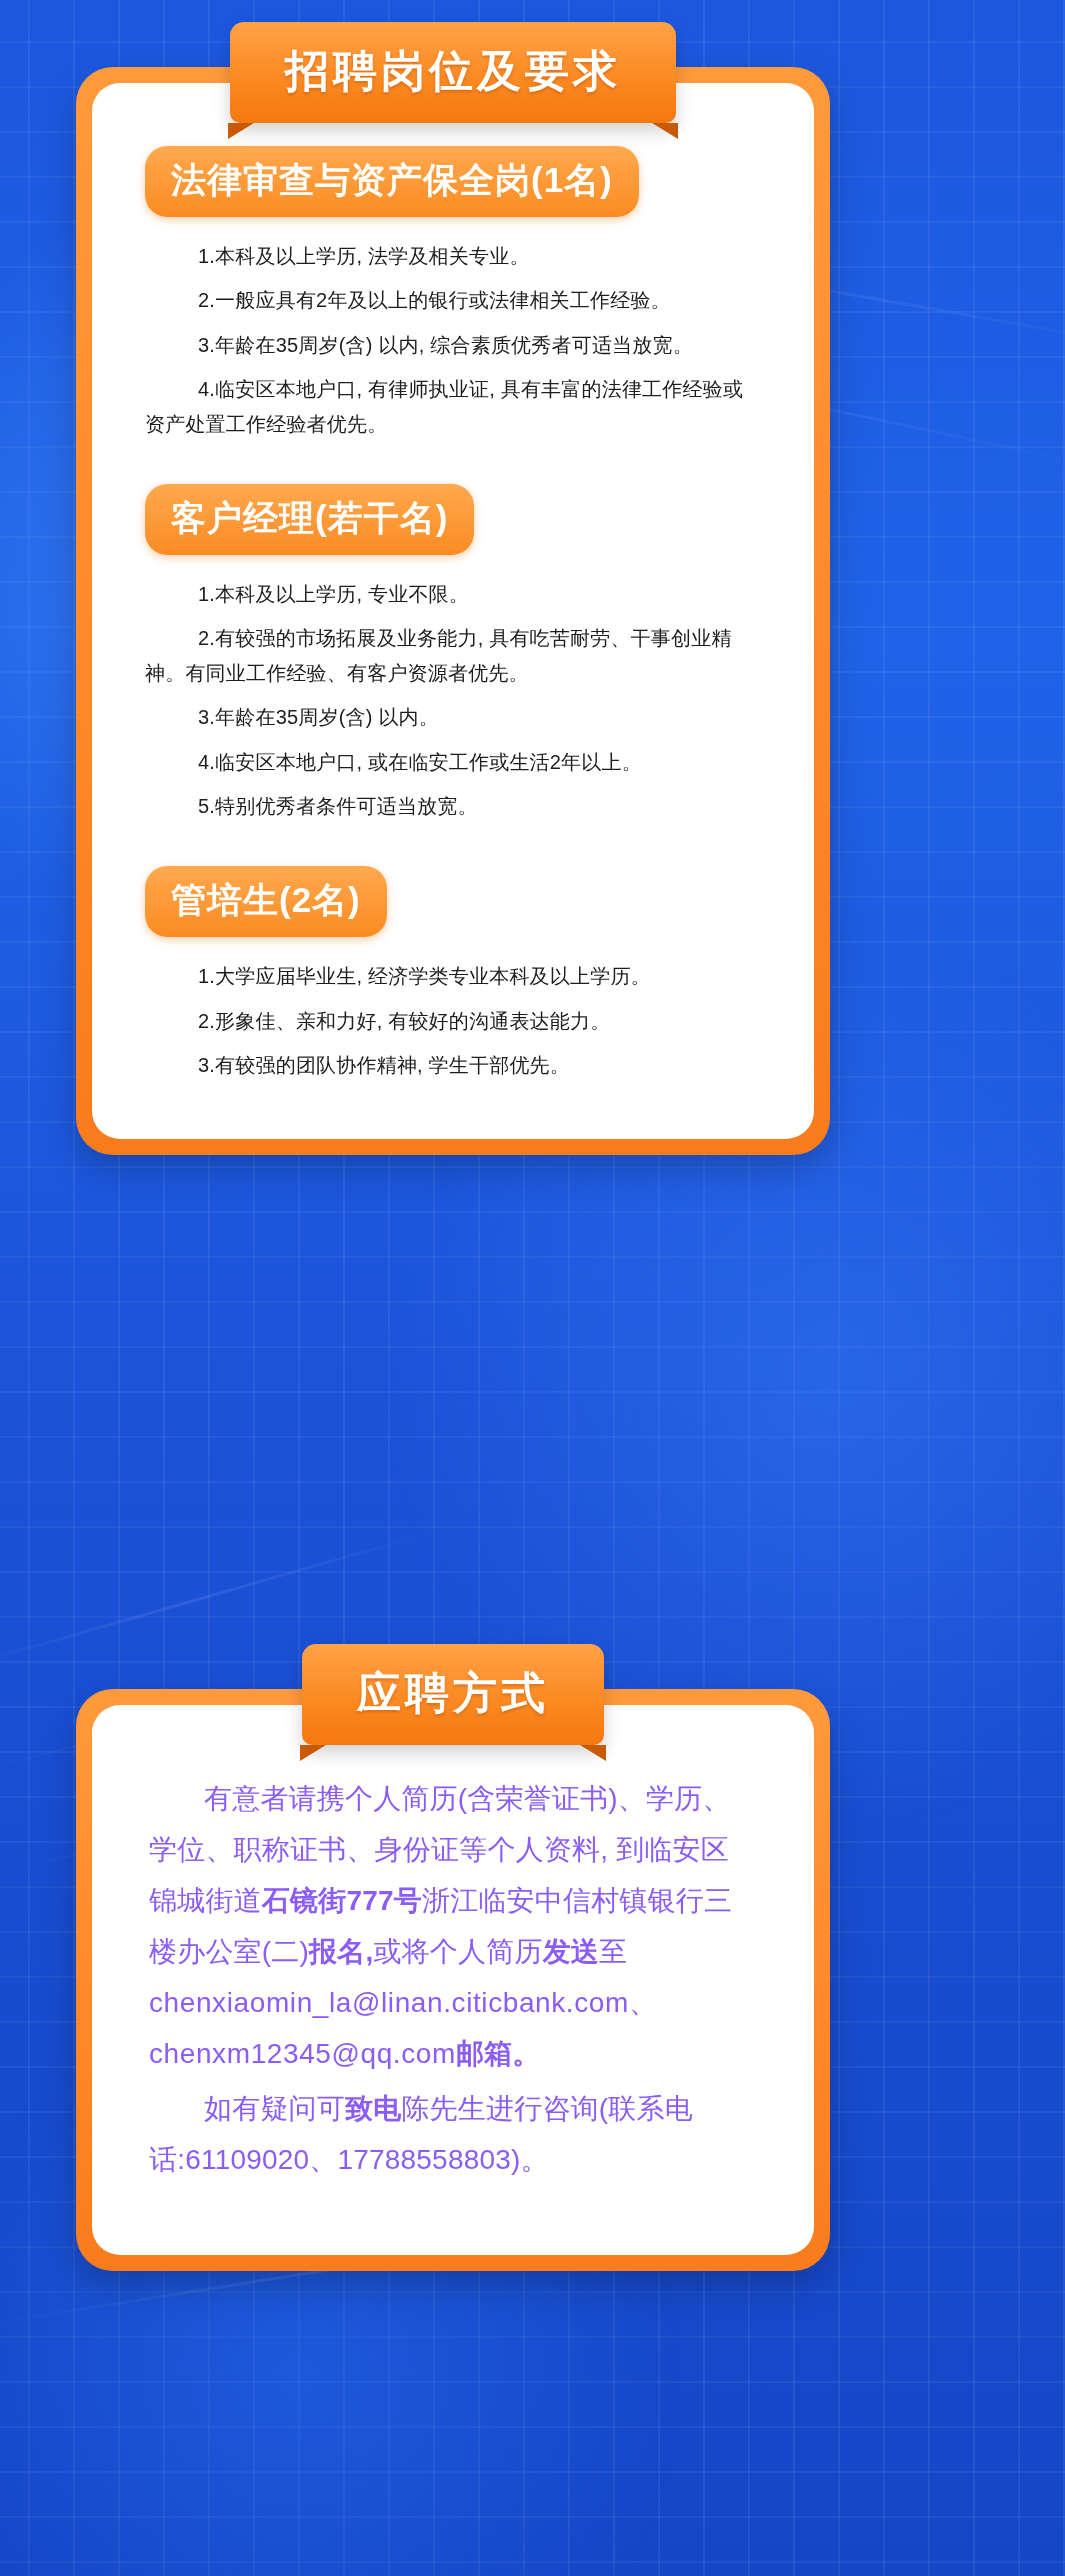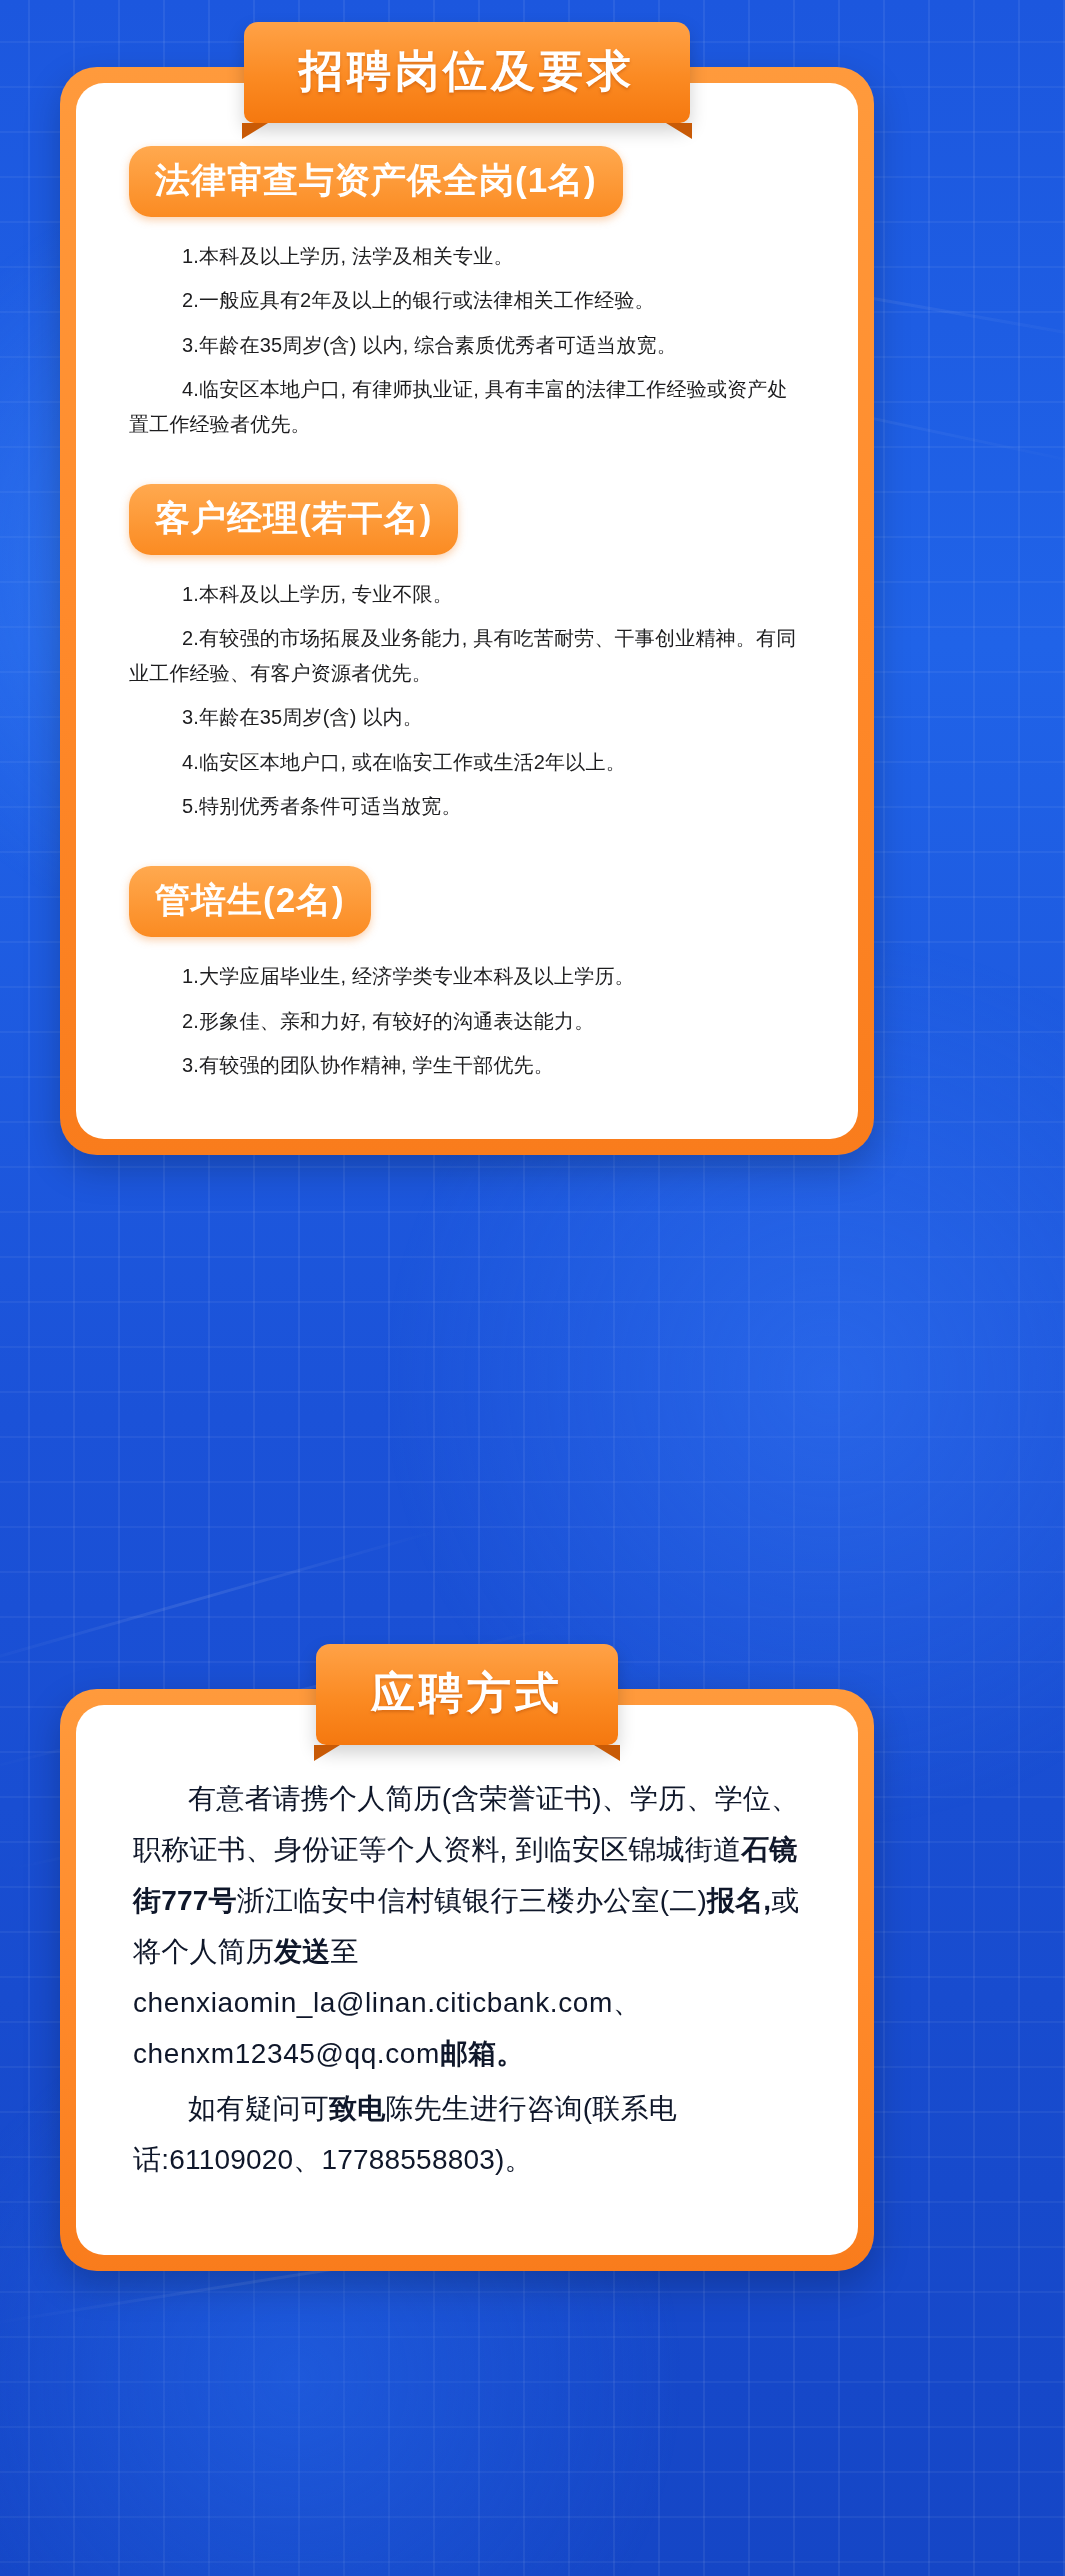--- a/index.html
+++ b/index.html
@@ -57,22 +57,22 @@
   .s1 { left: -59px; top: 1598px; width: 513px; transform: rotate(-16deg); }
   .s2 { left: -39px; top: 1697px; width: 612px; transform: rotate(-14deg); }
   .s3 { left: 0px;  top: 1815px; width: 513px; transform: rotate(-12deg); }
   .s4 { left: 552px; top: 296px; width: 631px; transform: rotate(10deg); opacity: .7;}
   .s5 { left: 592px; top: 414px; width: 533px; transform: rotate(12deg); opacity: .6;}
   .s6 { left: -20px; top: 2269px; width: 691px; transform: rotate(-9deg); }
 
   
   .section {
     position: absolute;
-    left: 60px;
-    width: 814px;
+    left: 76px;
+    width: 754px;
   }
   #section-jobs { top: 67px; }
   #section-apply { top: 1689px; }
 
   .card-outer {
     position: relative;
     background: linear-gradient(180deg, #ff9a3c 0%, #ff8a2b 50%, #f97c1c 100%);
     border-radius: 37px;
     padding: 16px;
     box-shadow: 0 14px 36px rgba(0,0,0,0.22);
@@ -151,21 +151,21 @@
     line-height: 1.72;
     text-indent: 53px;
     margin-bottom: 10px;
     letter-spacing: 0.2px;
   }
   .job-items li:last-child { margin-bottom: 0; }
 
   
   .apply-para {
     font-size: 28px;
-    color: #0f172a;
+    color: #8b5cf6;
     line-height: 1.82;
     text-indent: 55px;
     margin: 0 0 4px 0;
     letter-spacing: 0.2px;
     word-break: break-word;
   }
   .apply-para b { font-weight: bold; }
   .mono { letter-spacing: 0.6px; }
 </style>
 </head>

